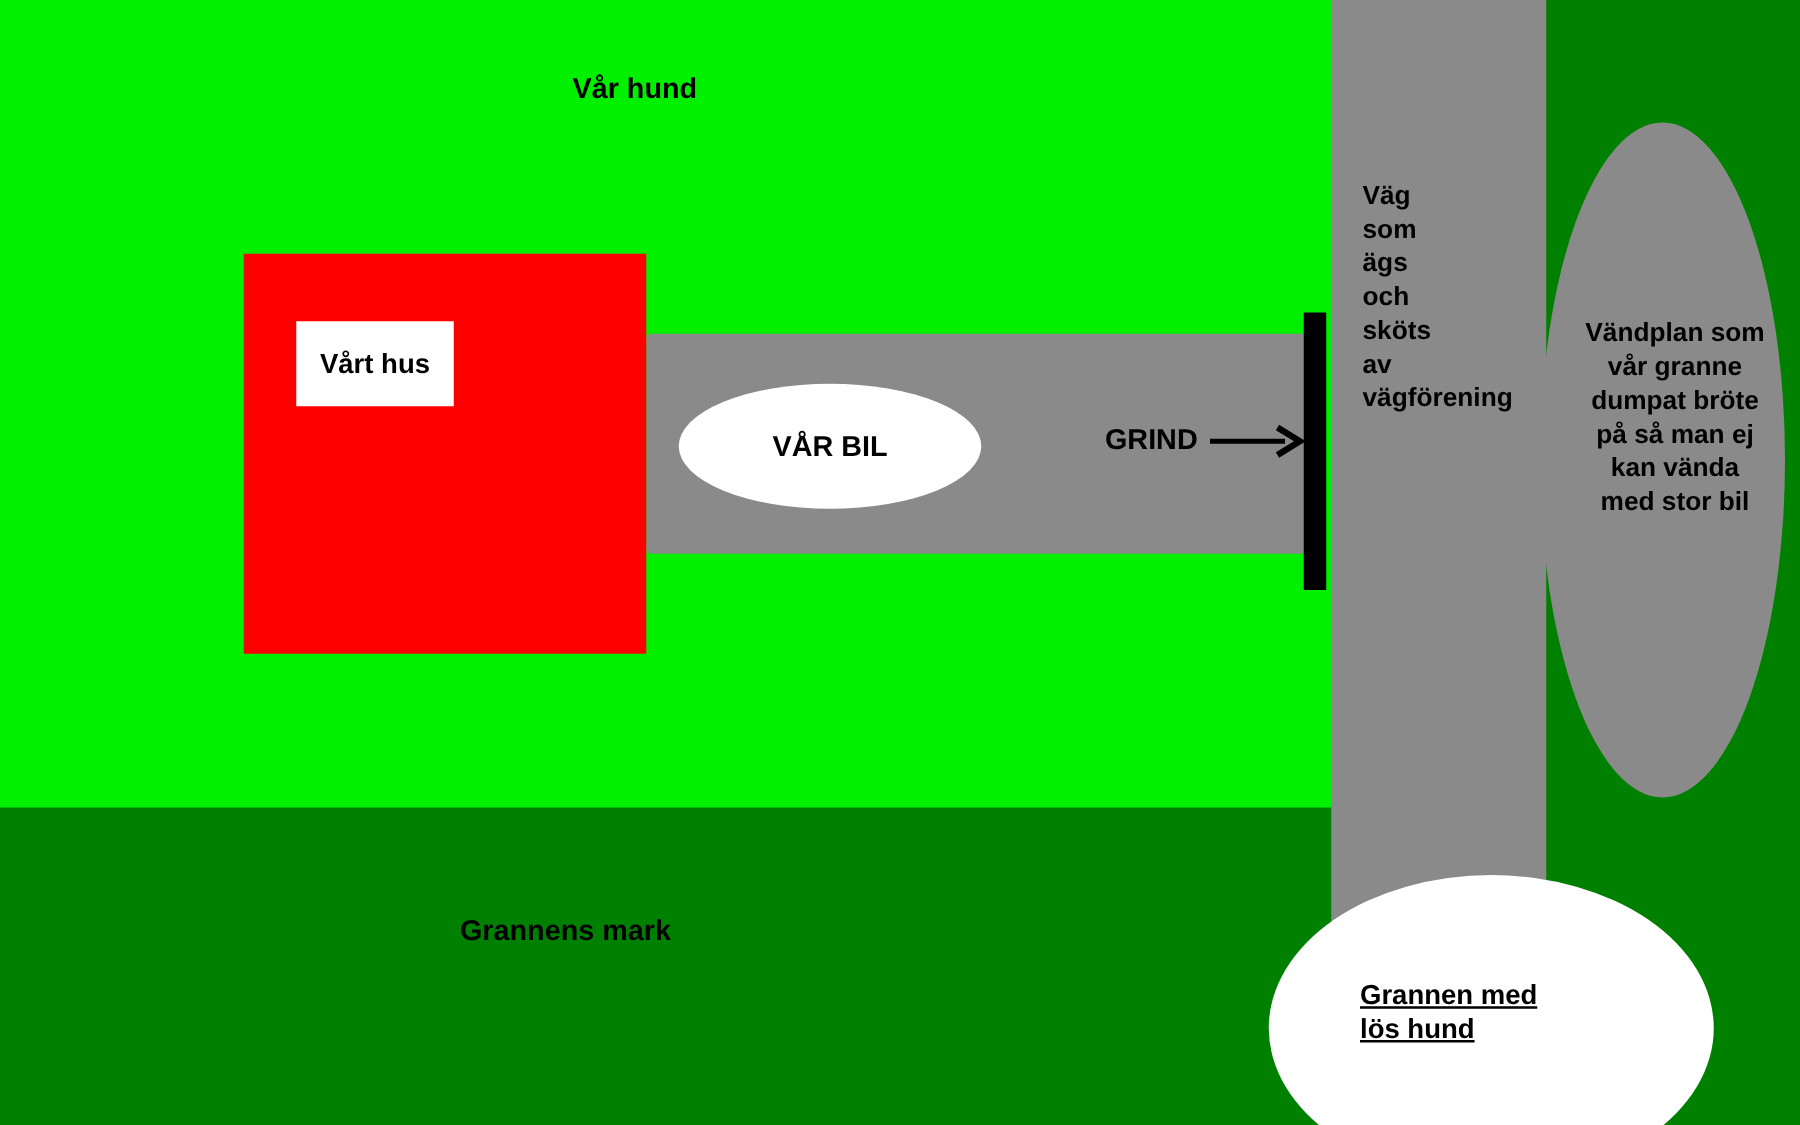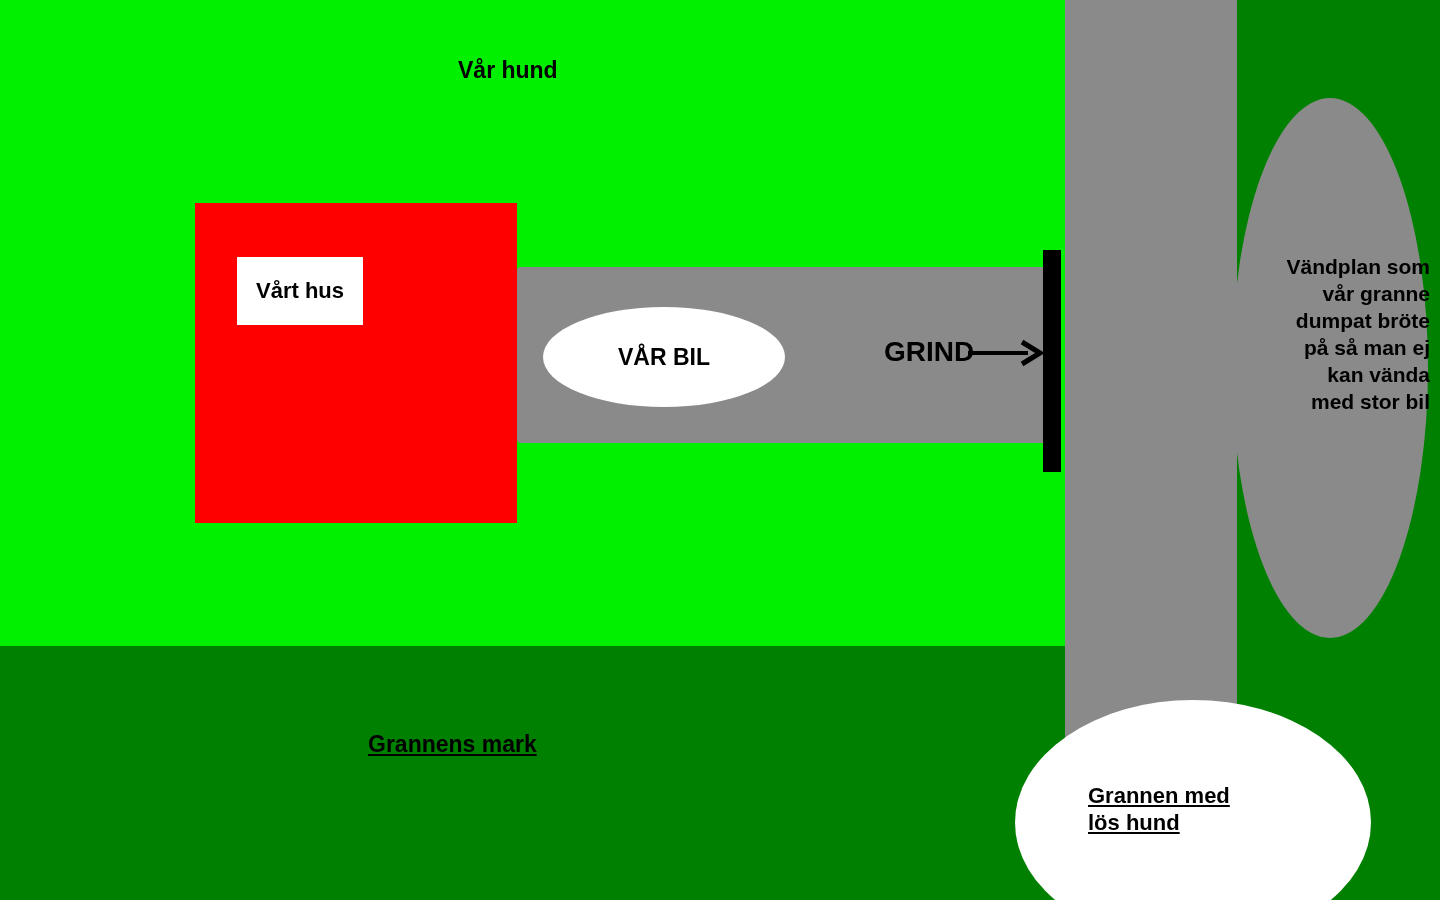--- a/index.html
+++ b/index.html
@@ -34,25 +34,25 @@
     justify-content: center;
     text-align: center;
   }
   #car-ellipse        { left: 543px;  top: 307px; width: 242px; height: 100px; background: #ffffff; z-index: 5; font-size: 23px; }
   #turning-ellipse    { left: 1232px; top: 98px;  width: 196px; height: 540px; background: #8a8a8a; z-index: 6; }
   #neighbor-dog-ellipse { left: 1015px; top: 700px; width: 356px; height: 245px; background: #ffffff; z-index: 6; }
 
   
   .lbl { z-index: 10; white-space: pre-line; line-height: 27px; }
   #our-plot-label      { left: 458px;  top: 57px;  font-size: 23px; }
-  #neighbor-land-label { left: 368px;  top: 731px; font-size: 23px; text-decoration: underline; }
+  #neighbor-land-label { left: 368px;  top: 731px; font-size: 23px; }
   #road-label          { left: 1090px; top: 143px; font-size: 21px; }
   #turning-label       { left: 1250px; top: 253px; font-size: 21px; width: 180px; }
   #dog-label           { left: 1088px; top: 782px; font-size: 22px; text-decoration: underline; }
-  #gate-label          { left: 884px;  top: 338px; font-size: 28px; }
+  #gate-label          { left: 884px;  top: 338px; font-size: 23px; }
 
   
   #house-label-box {
     left: 237px; top: 257px; width: 126px; height: 68px;
     background: #ffffff; z-index: 8;
     display: flex; align-items: center; justify-content: center;
     font-size: 22px;
   }
 
   
@@ -81,24 +81,31 @@
 
   <div class="abs lbl" id="gate-label">GRIND</div>
 
   <svg class="abs" id="grind-arrow" width="78" height="34" viewBox="0 0 78 34">
     <line x1="2" y1="17" x2="62" y2="17" stroke="#000000" stroke-width="4"></line>
     <polyline points="56,6 74,17 56,28" fill="none" stroke="#000000" stroke-width="5"></polyline>
   </svg>
 
   <div class="abs" id="gate" style="background: rgb(0, 0, 0);"></div>
 
+  <div class="abs lbl" id="road-label">Väg
+som
+ägs
+och
+sköts
+av
+vägförening</div>
 
   <div class="abs ellipse" id="turning-ellipse" style="background: rgb(138, 138, 138);"></div>
 
-  <div class="abs lbl" id="turning-label" style="text-align:right;">Vändplan som
+  <div class="abs lbl" id="turning-label" style="text-align:center;">Vändplan som
 vår granne
 dumpat bröte
 på så man ej
 kan vända
 med stor bil</div>
 
   <div class="abs lbl" id="neighbor-land-label">Grannens mark</div>
 
   <div class="abs ellipse" id="neighbor-dog-ellipse"></div>
 

